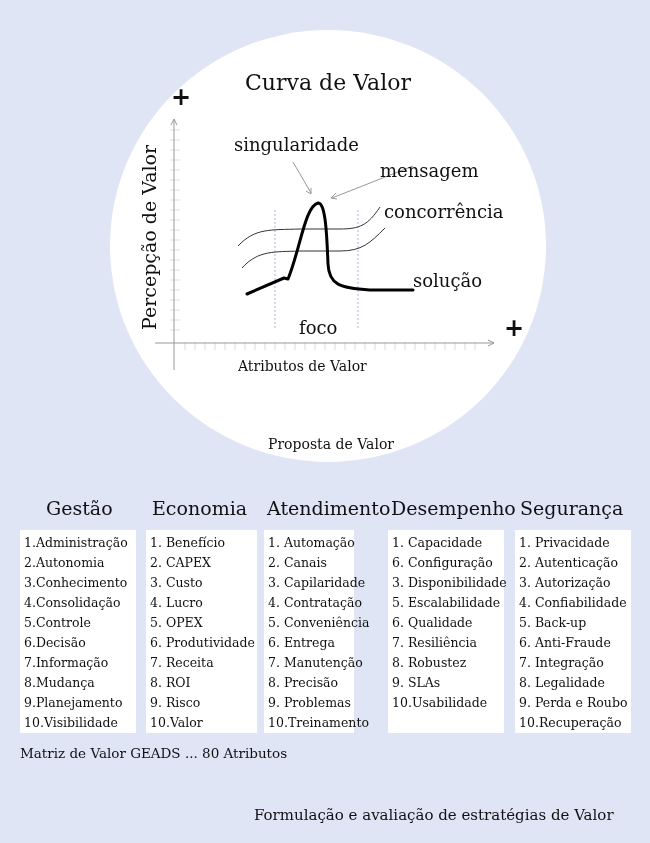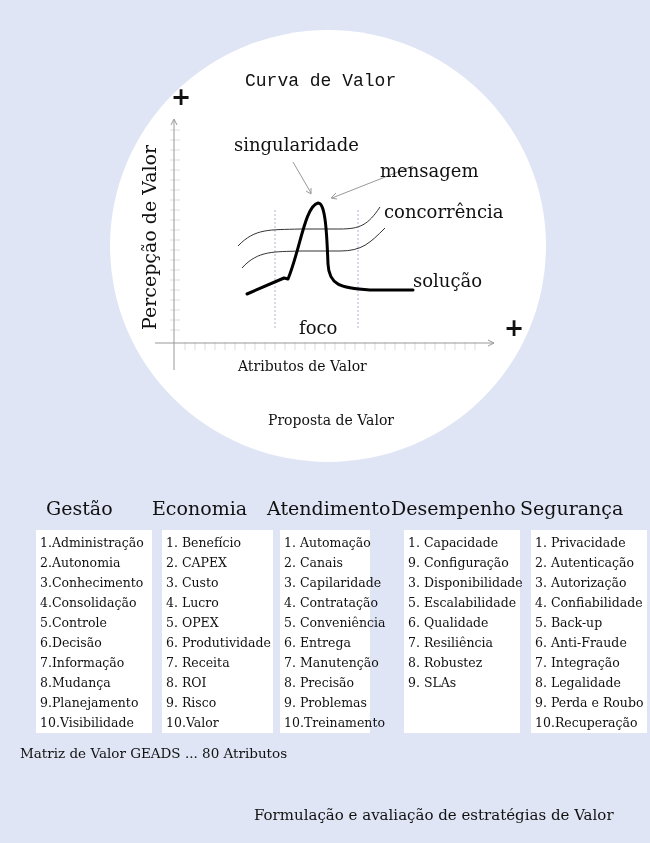--- a/index.html
+++ b/index.html
@@ -8,38 +8,38 @@
     background:#dfe5f5;
     font-family:"DejaVu Serif", "Liberation Serif", serif;
     color:#111;
   }
   .ellipse {
     position:absolute; left:110px; top:30px; width:436px; height:432px;
     border-radius:50%; background:#ffffff;
   }
   svg.diagram { position:absolute; left:0; top:0; width:650px; height:480px; }
   .t { position:absolute; white-space:nowrap; line-height:1; }
-  .title { left:245px; top:72px; font-size:18px;font-family:Liberation Mono, monospace; }
+  .title { left:245px; top:72px; font-size:22px; }
   .plus { font-family:"DejaVu Sans", sans-serif; font-size:24px; font-weight:bold; }
   .plus-y { left:171px; top:85px; }
   .plus-x { left:504px; top:316px; }
   .lbl { font-size:18px; }
   .l-sing { left:234px; top:136px; }
   .l-msg { left:380px; top:142px;margin-top:20px; }
   .l-conc { left:384px; top:203px; }
   .l-sol { left:413px; top:272px; }
   .l-foco { left:299px; top:319px; }
   .l-xaxis { left:238px; top:359px; font-size:14px; }
   .l-yaxis { left:140px; top:330px; font-size:19px; transform-origin:0 0; transform:rotate(-90deg); }
-  .l-prop { left:268px; top:413px; font-size:14px; }
+  .l-prop { left:268px; top:437px; font-size:14px; }
 
   .col-title { position:absolute; top:497px; font-size:19px; white-space:nowrap; }
   .list-box {
     position:absolute; top:530px; height:203px; background:#fff;
-    padding:3px 0 0 4px; box-sizing:border-box;margin-left:16px;
+    padding:3px 0 0 4px; box-sizing:border-box;
   }
   .list-item { font-size:12.5px; line-height:20px; white-space:nowrap; }
   .footer-left { position:absolute; left:20px; top:745px; font-size:13.5px; }
   .footer-right { position:absolute; left:254px; top:806px; font-size:15px; }
 </style>
 </head>
 <body>
 
 <div class="ellipse"></div>
 
@@ -181,27 +181,28 @@
   <div class="list-item">5. Conveniência</div>
   <div class="list-item">6. Entrega</div>
   <div class="list-item">7. Manutenção</div>
   <div class="list-item">8. Precisão</div>
   <div class="list-item">9. Problemas</div>
   <div class="list-item">10.Treinamento</div>
 </div>
 
 <div class="list-box" style="left:388px;width:116px">
   <div class="list-item">1. Capacidade</div>
-  <div class="list-item">9. Configuração</div>
+  <div class="list-item">6. Configuração</div>
   <div class="list-item">3. Disponibilidade</div>
   <div class="list-item">5. Escalabilidade</div>
   <div class="list-item">6. Qualidade</div>
   <div class="list-item">7. Resiliência</div>
   <div class="list-item">8. Robustez</div>
   <div class="list-item">9. SLAs</div>
+  <div class="list-item">10.Usabilidade</div>
 </div>
 
 <div class="list-box" style="left:515px;width:116px">
   <div class="list-item">1. Privacidade</div>
   <div class="list-item">2. Autenticação</div>
   <div class="list-item">3. Autorização</div>
   <div class="list-item">4. Confiabilidade</div>
   <div class="list-item">5. Back-up</div>
   <div class="list-item">6. Anti-Fraude</div>
   <div class="list-item">7. Integração</div>

